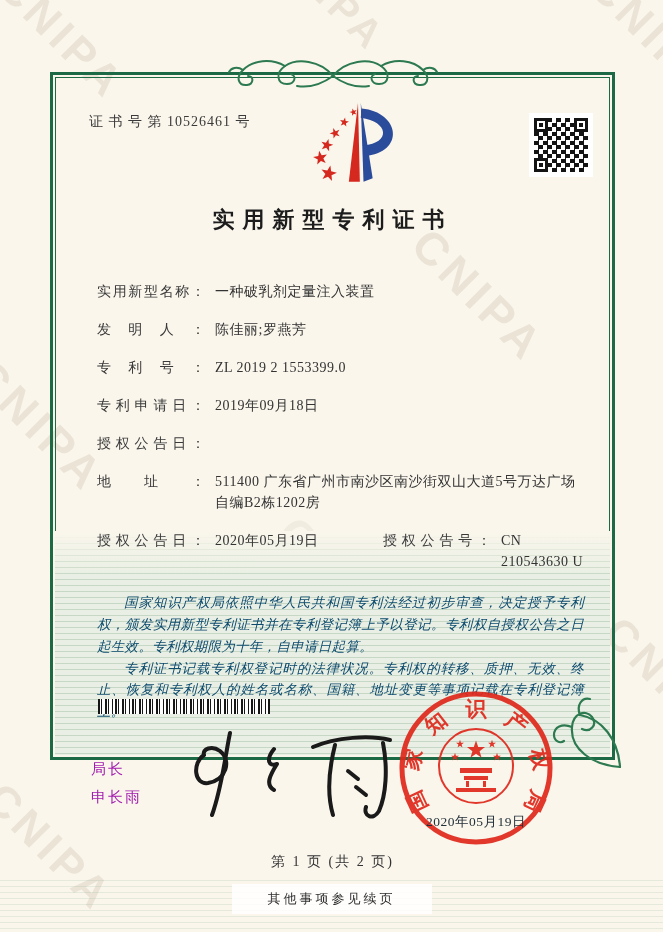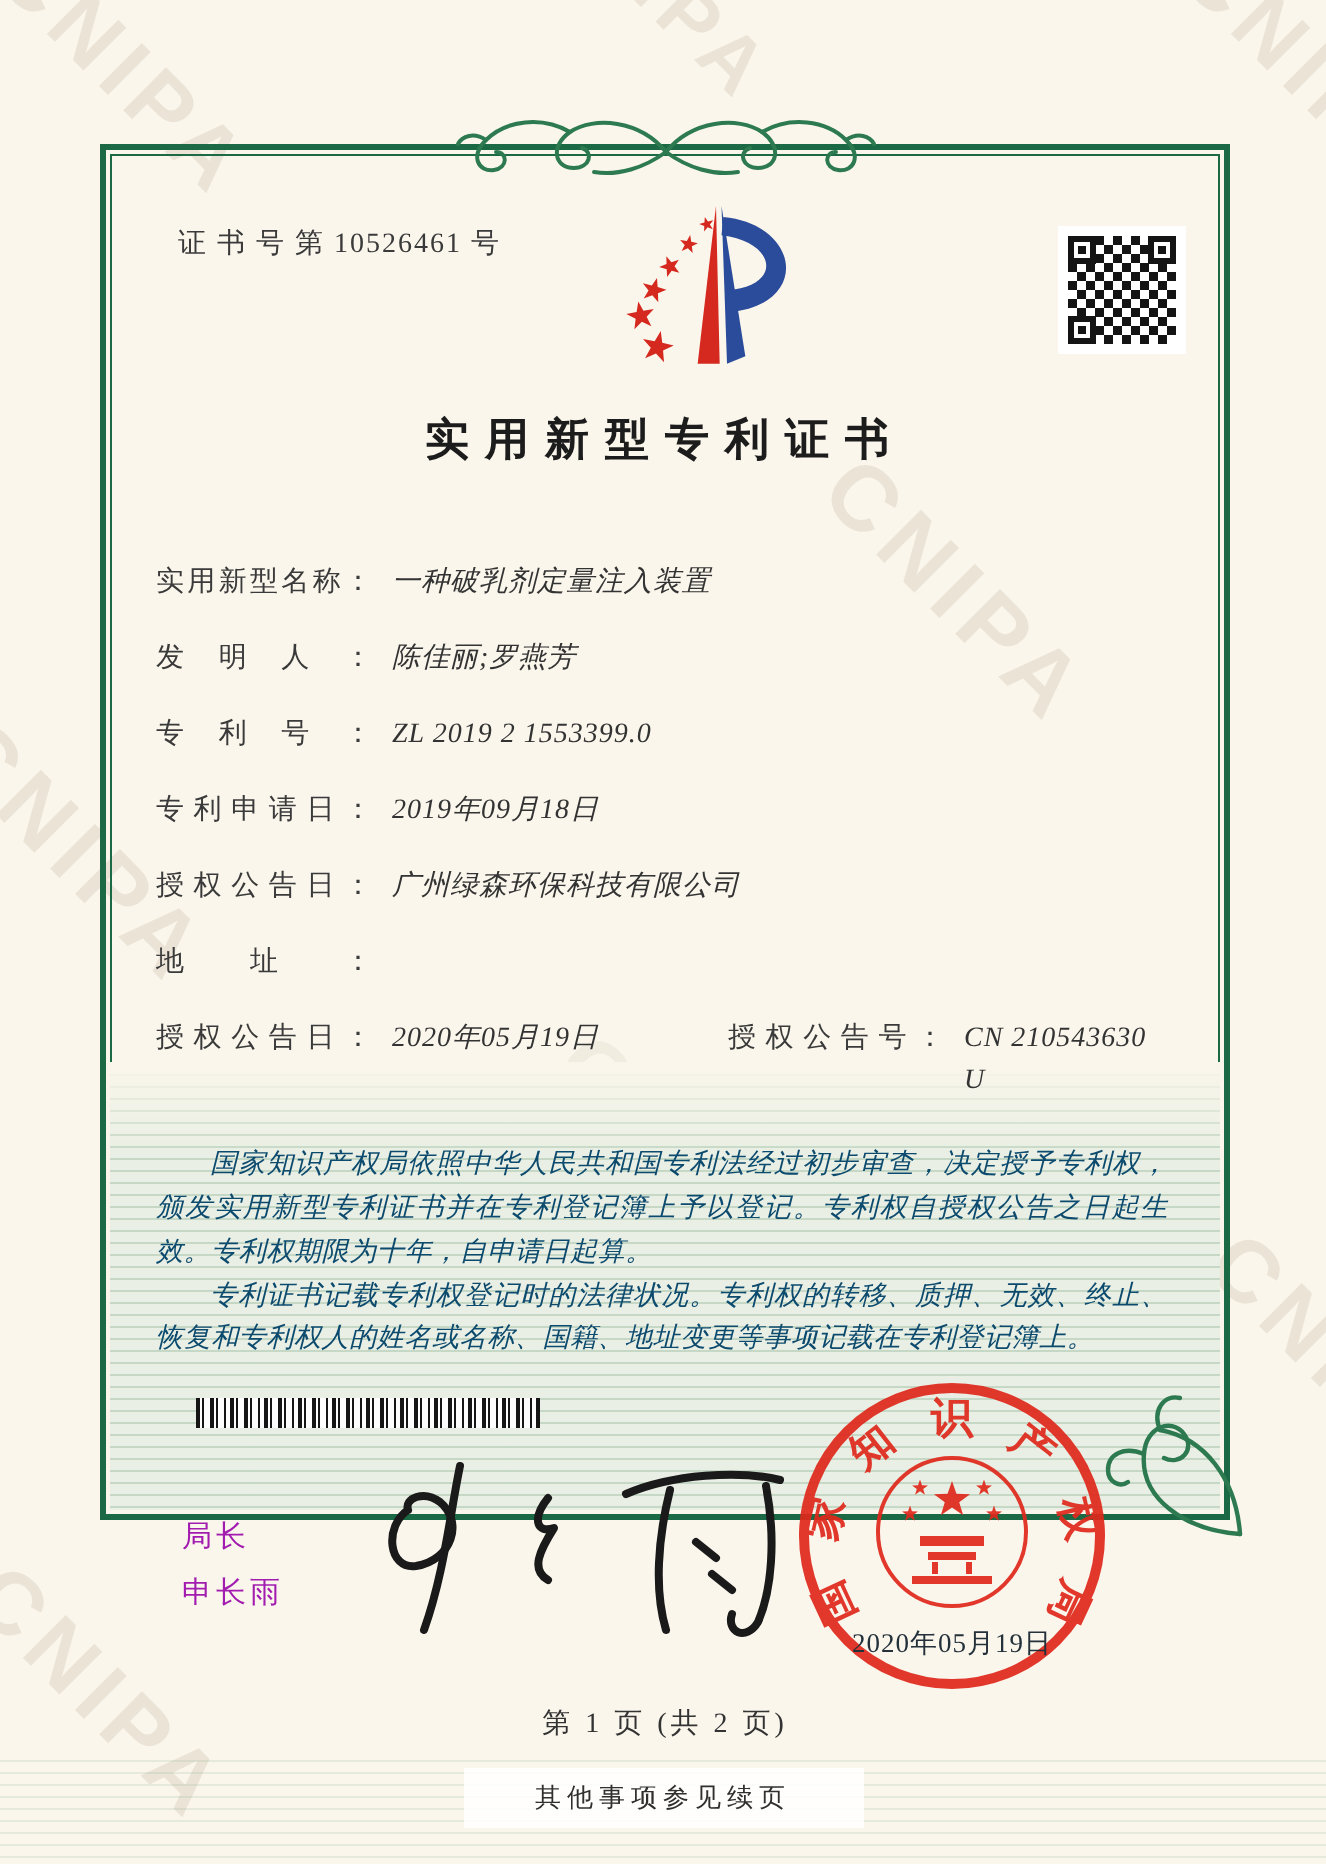--- a/index.html
+++ b/index.html
@@ -47,27 +47,27 @@
     background-size:9px 9px;
   }
   .finder { position:absolute; width:14px; height:14px; border:3px solid #141414; background:#fff; }
   .finder::after { content:""; position:absolute; inset:2px; background:#141414; }
   .finder.tl { left:0; top:0; } .finder.tr { right:0; top:0; } .finder.bl { left:0; bottom:0; }
   .title {
     position:absolute; left:0; right:0; top:130px; text-align:center;
     font-size:22px; font-weight:bold; letter-spacing:8px; color:#1c1c1c;
   }
   
-  .content { position:absolute; left:25px; right:28px; top:206px; font-size:14px; }
+  .content { position:absolute; left:44px; right:28px; top:206px; font-size:14px; }
   .f-row { display:flex; margin-bottom:17px; line-height:21px; }
   .f-label {
     flex:0 0 108px; text-align:justify; text-align-last:justify;
     color:#3a3a3a; letter-spacing:0; margin-right:10px;
   }
-  .f-value { flex:1; color:#333; letter-spacing:0.5px;font-style:italic; }
+  .f-value { flex:1; color:#333; letter-spacing:0.5px; }
   .grant-row { display:flex; margin-bottom:0; }
   .grant-left { display:flex; flex:0 0 286px; }
   .grant-right { display:flex; flex:1; }
   .paras { margin-top:20px; }
   .para {
     font-size:13.5px; line-height:1.62; text-indent:2em; text-align:justify;
     font-style:italic; color:#0c4a6e; letter-spacing:0.3px;
   }
   
   .barcode {
@@ -171,24 +171,24 @@
       <div class="f-row">
         <span class="f-label">专利号：</span>
         <span class="f-value">ZL 2019 2 1553399.0</span>
       </div>
       <div class="f-row">
         <span class="f-label">专利申请日：</span>
         <span class="f-value">2019年09月18日</span>
       </div>
       <div class="f-row">
         <span class="f-label">授权公告日：</span>
-        <span class="f-value">广州绿森环保科技有限公司</span>
       </div>
       <div class="f-row">
         <span class="f-label">地址：</span>
+        <span class="f-value">511400 广东省广州市南沙区南沙街双山大道5号万达广场自编B2栋1202房</span>
       </div>
       <div class="f-row grant-row">
         <span class="grant-left">
           <span class="f-label">授权公告日：</span>
           <span class="f-value">2020年05月19日</span>
         </span>
         <span class="grant-right">
           <span class="f-label">授权公告号：</span>
           <span class="f-value">CN 210543630 U</span>
         </span>

